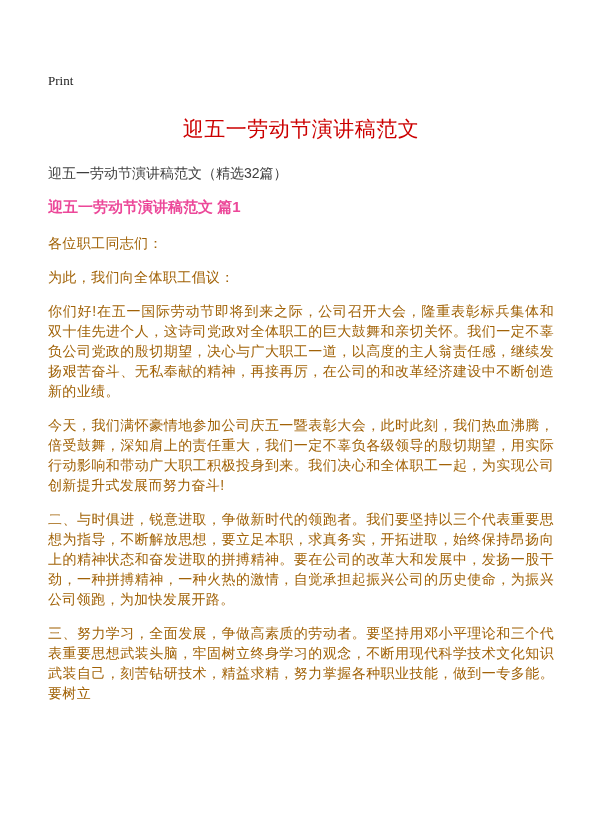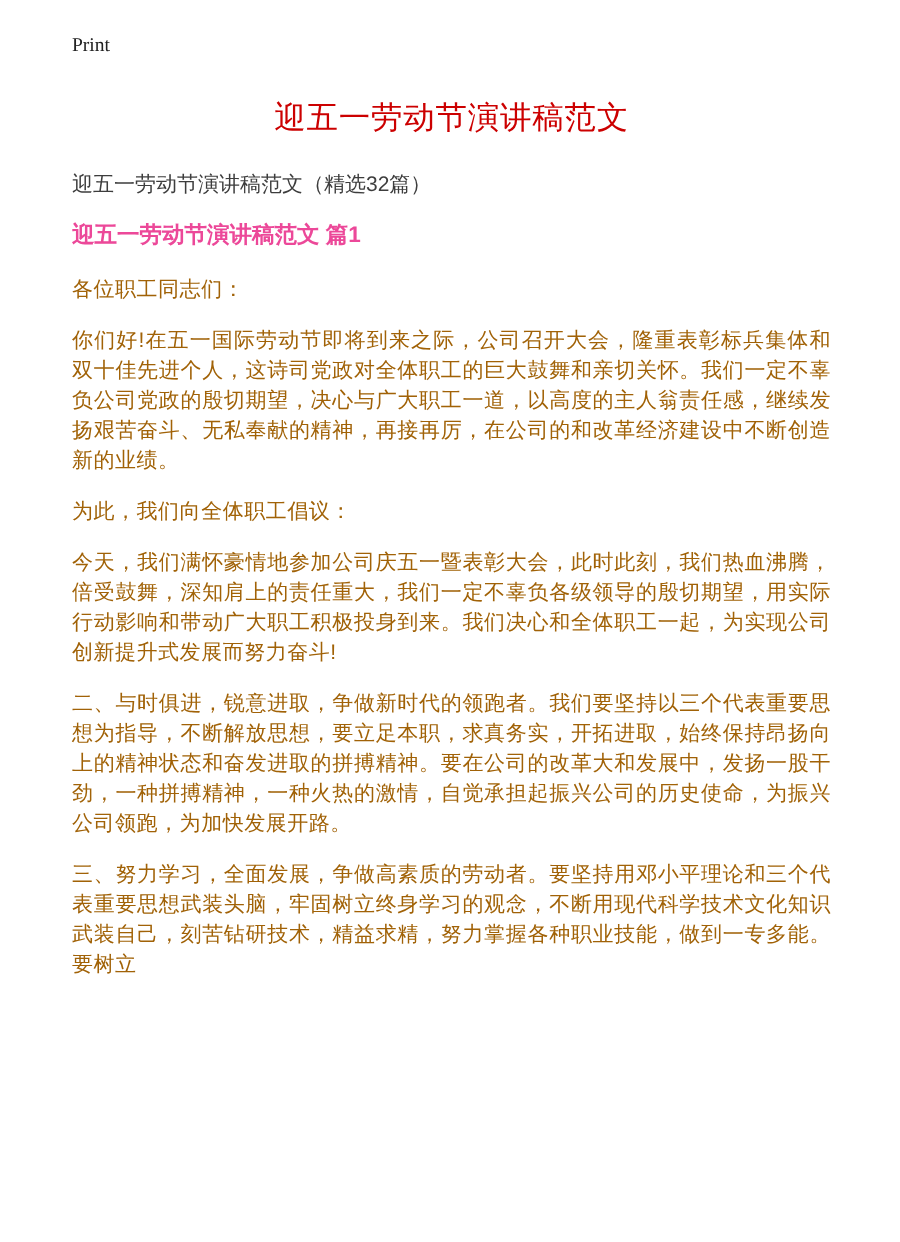--- a/index.html
+++ b/index.html
@@ -12,21 +12,21 @@
     height: 828px;
     overflow: hidden;
     font-family: "Liberation Sans", "DejaVu Sans", sans-serif;
     color: #3d3d3d;
     box-sizing: border-box;
   }
   .page {
     box-sizing: border-box;
     width: 600px;
     height: 828px;
-    padding: 21px 46px 20px 48px;
+    padding: 71px 46px 20px 48px;
   }
   .print {
     font-family: "Liberation Serif", "DejaVu Serif", serif;
     font-size: 13px;
     color: #222222;
     margin: 0 0 16px 0;
     display: inline-block;
     cursor: pointer;
   }
   .title {
@@ -64,18 +64,18 @@
 <div class="page">
   <span class="print">Print</span>
 
   <h1 class="title">迎五一劳动节演讲稿范文</h1>
 
   <div class="subtitle">迎五一劳动节演讲稿范文（精选32篇）</div>
 
   <h2 class="section-heading">迎五一劳动节演讲稿范文 篇1</h2>
 
   <p class="body-para">各位职工同志们：</p>
+  <p class="body-para">为此，我们向全体职工倡议：</p>
   <p class="body-para">你们好!在五一国际劳动节即将到来之际，公司召开大会，隆重表彰标兵集体和双十佳先进个人，这诗司党政对全体职工的巨大鼓舞和亲切关怀。我们一定不辜负公司党政的殷切期望，决心与广大职工一道，以高度的主人翁责任感，继续发扬艰苦奋斗、无私奉献的精神，再接再厉，在公司的和改革经济建设中不断创造新的业绩。</p>
-  <p class="body-para">为此，我们向全体职工倡议：</p>
   <p class="body-para">今天，我们满怀豪情地参加公司庆五一暨表彰大会，此时此刻，我们热血沸腾，倍受鼓舞，深知肩上的责任重大，我们一定不辜负各级领导的殷切期望，用实际行动影响和带动广大职工积极投身到来。我们决心和全体职工一起，为实现公司创新提升式发展而努力奋斗!</p>
   <p class="body-para">二、与时俱进，锐意进取，争做新时代的领跑者。我们要坚持以三个代表重要思想为指导，不断解放思想，要立足本职，求真务实，开拓进取，始终保持昂扬向上的精神状态和奋发进取的拼搏精神。要在公司的改革大和发展中，发扬一股干劲，一种拼搏精神，一种火热的激情，自觉承担起振兴公司的历史使命，为振兴公司领跑，为加快发展开路。</p>
   <p class="body-para">三、努力学习，全面发展，争做高素质的劳动者。要坚持用邓小平理论和三个代表重要思想武装头脑，牢固树立终身学习的观念，不断用现代科学技术文化知识武装自己，刻苦钻研技术，精益求精，努力掌握各种职业技能，做到一专多能。要树立</p>
 </div>
 
 </body></html>

